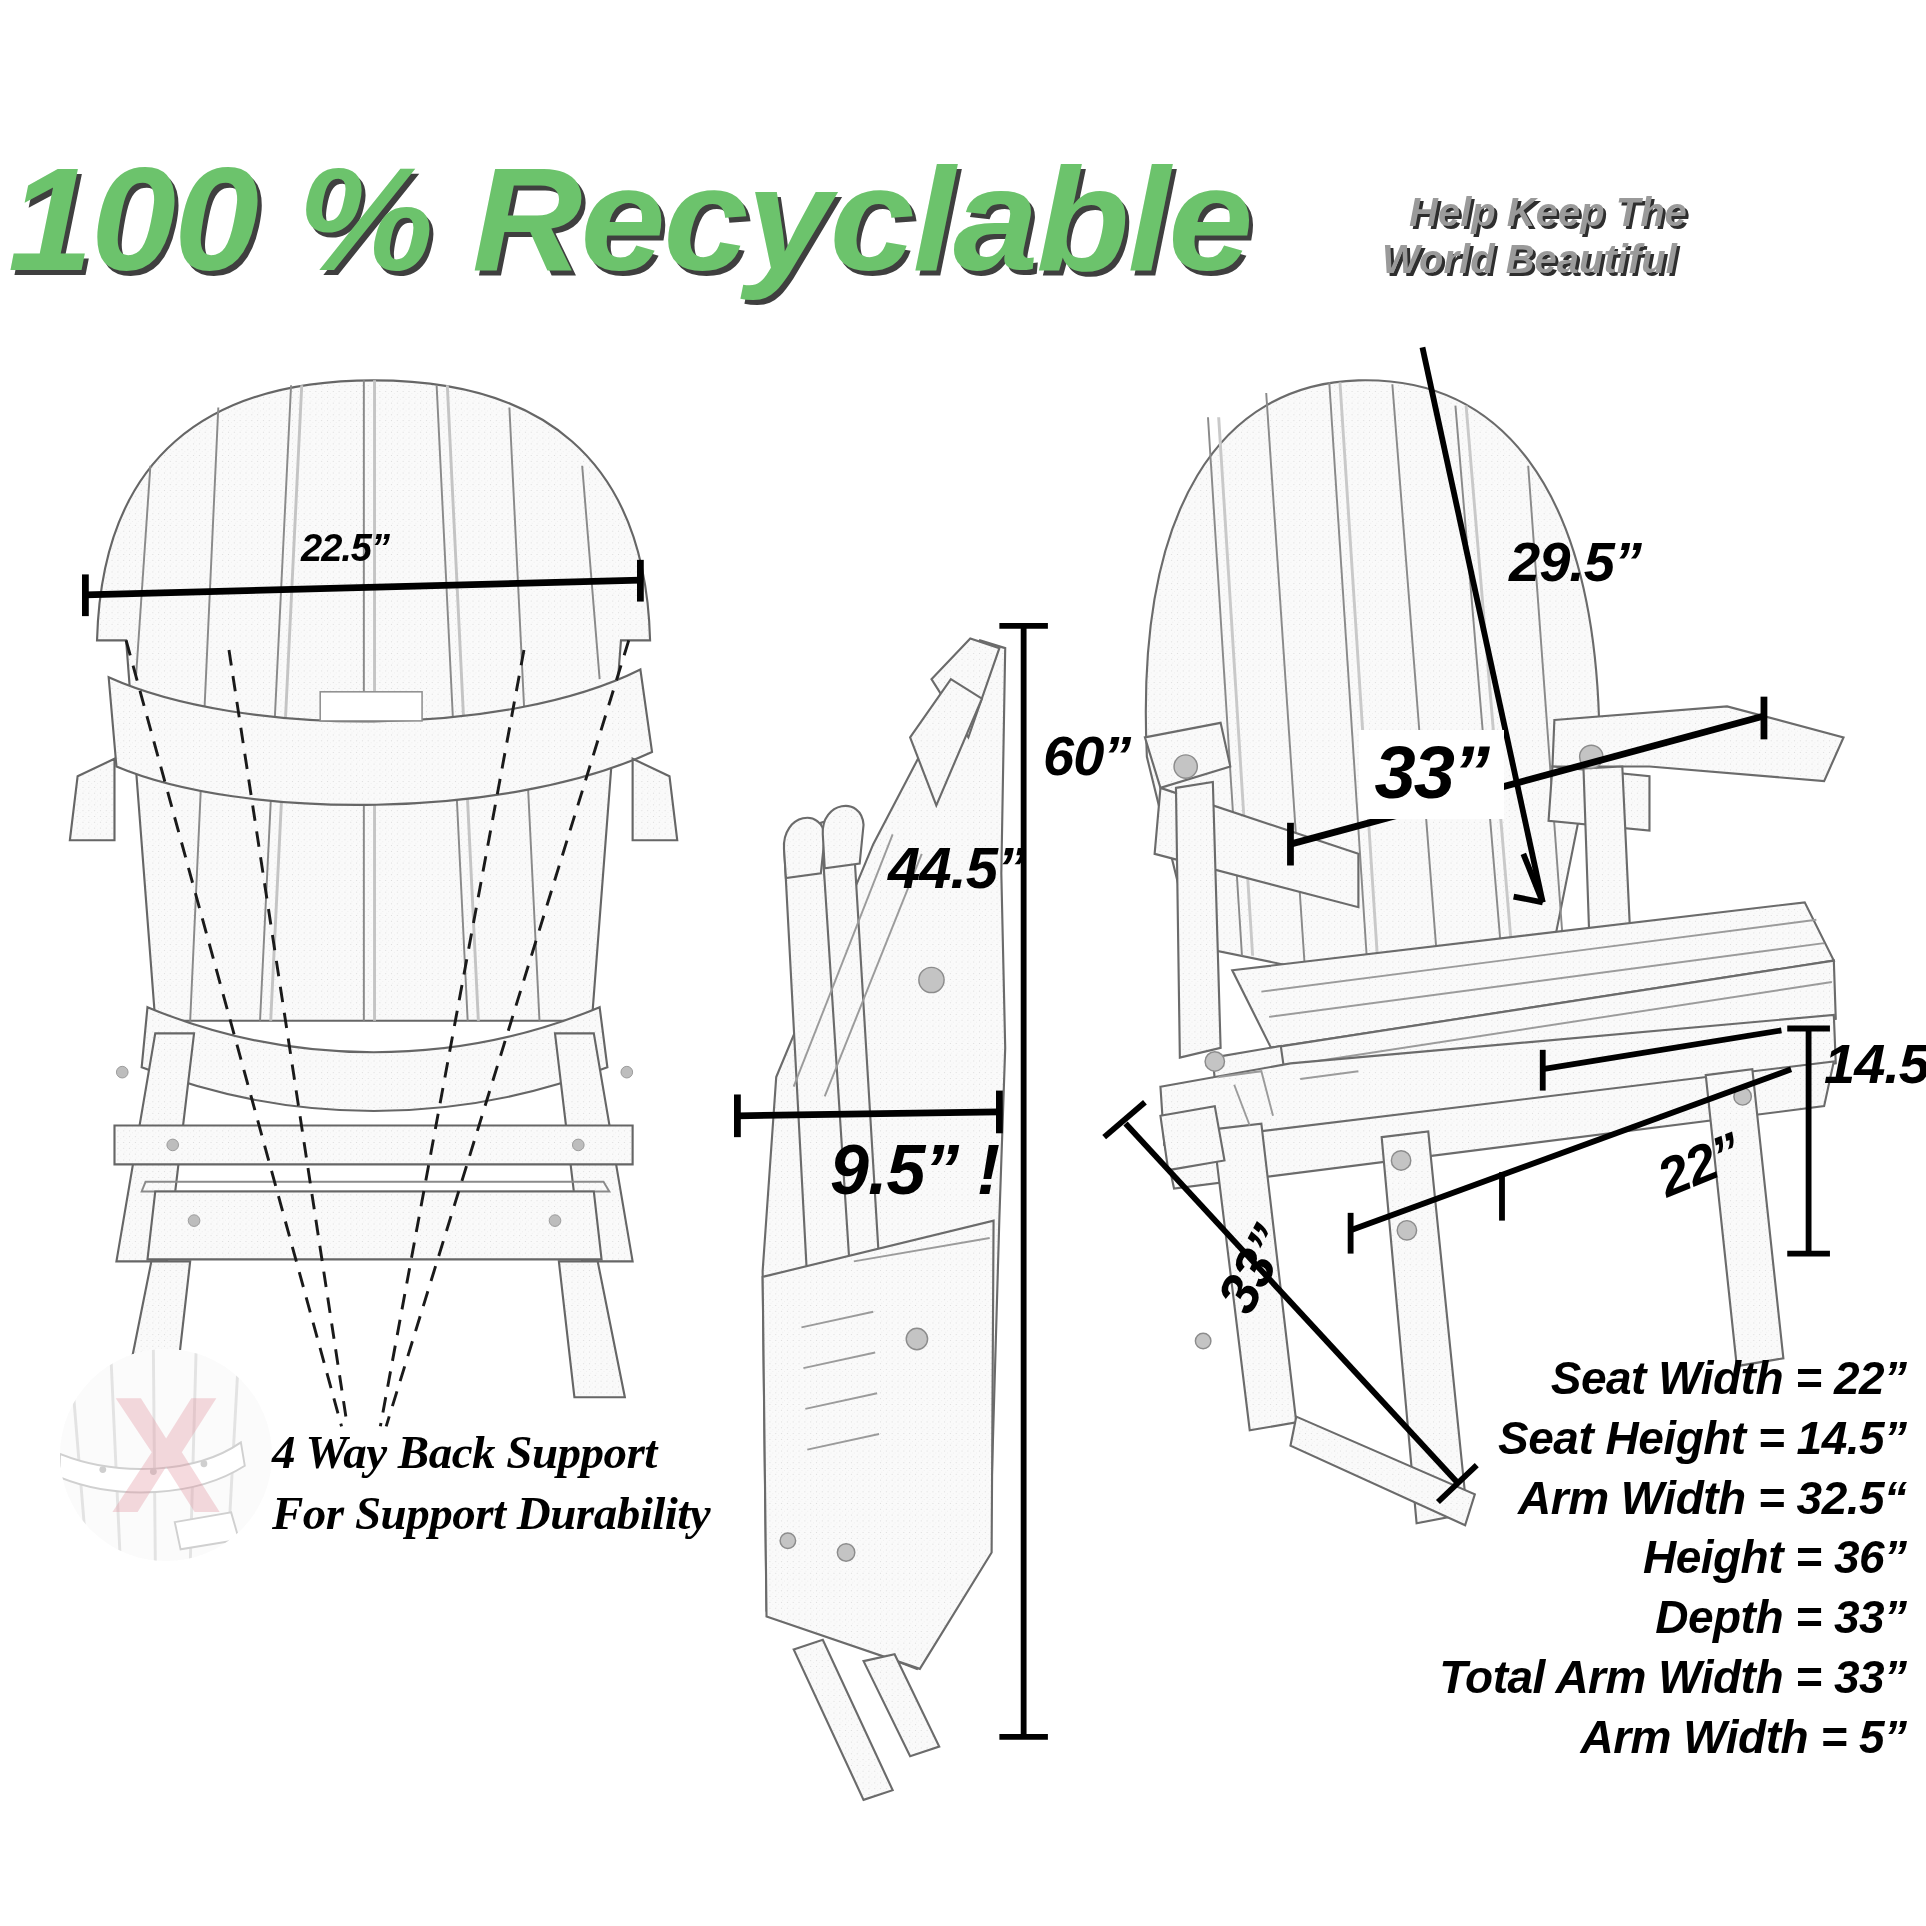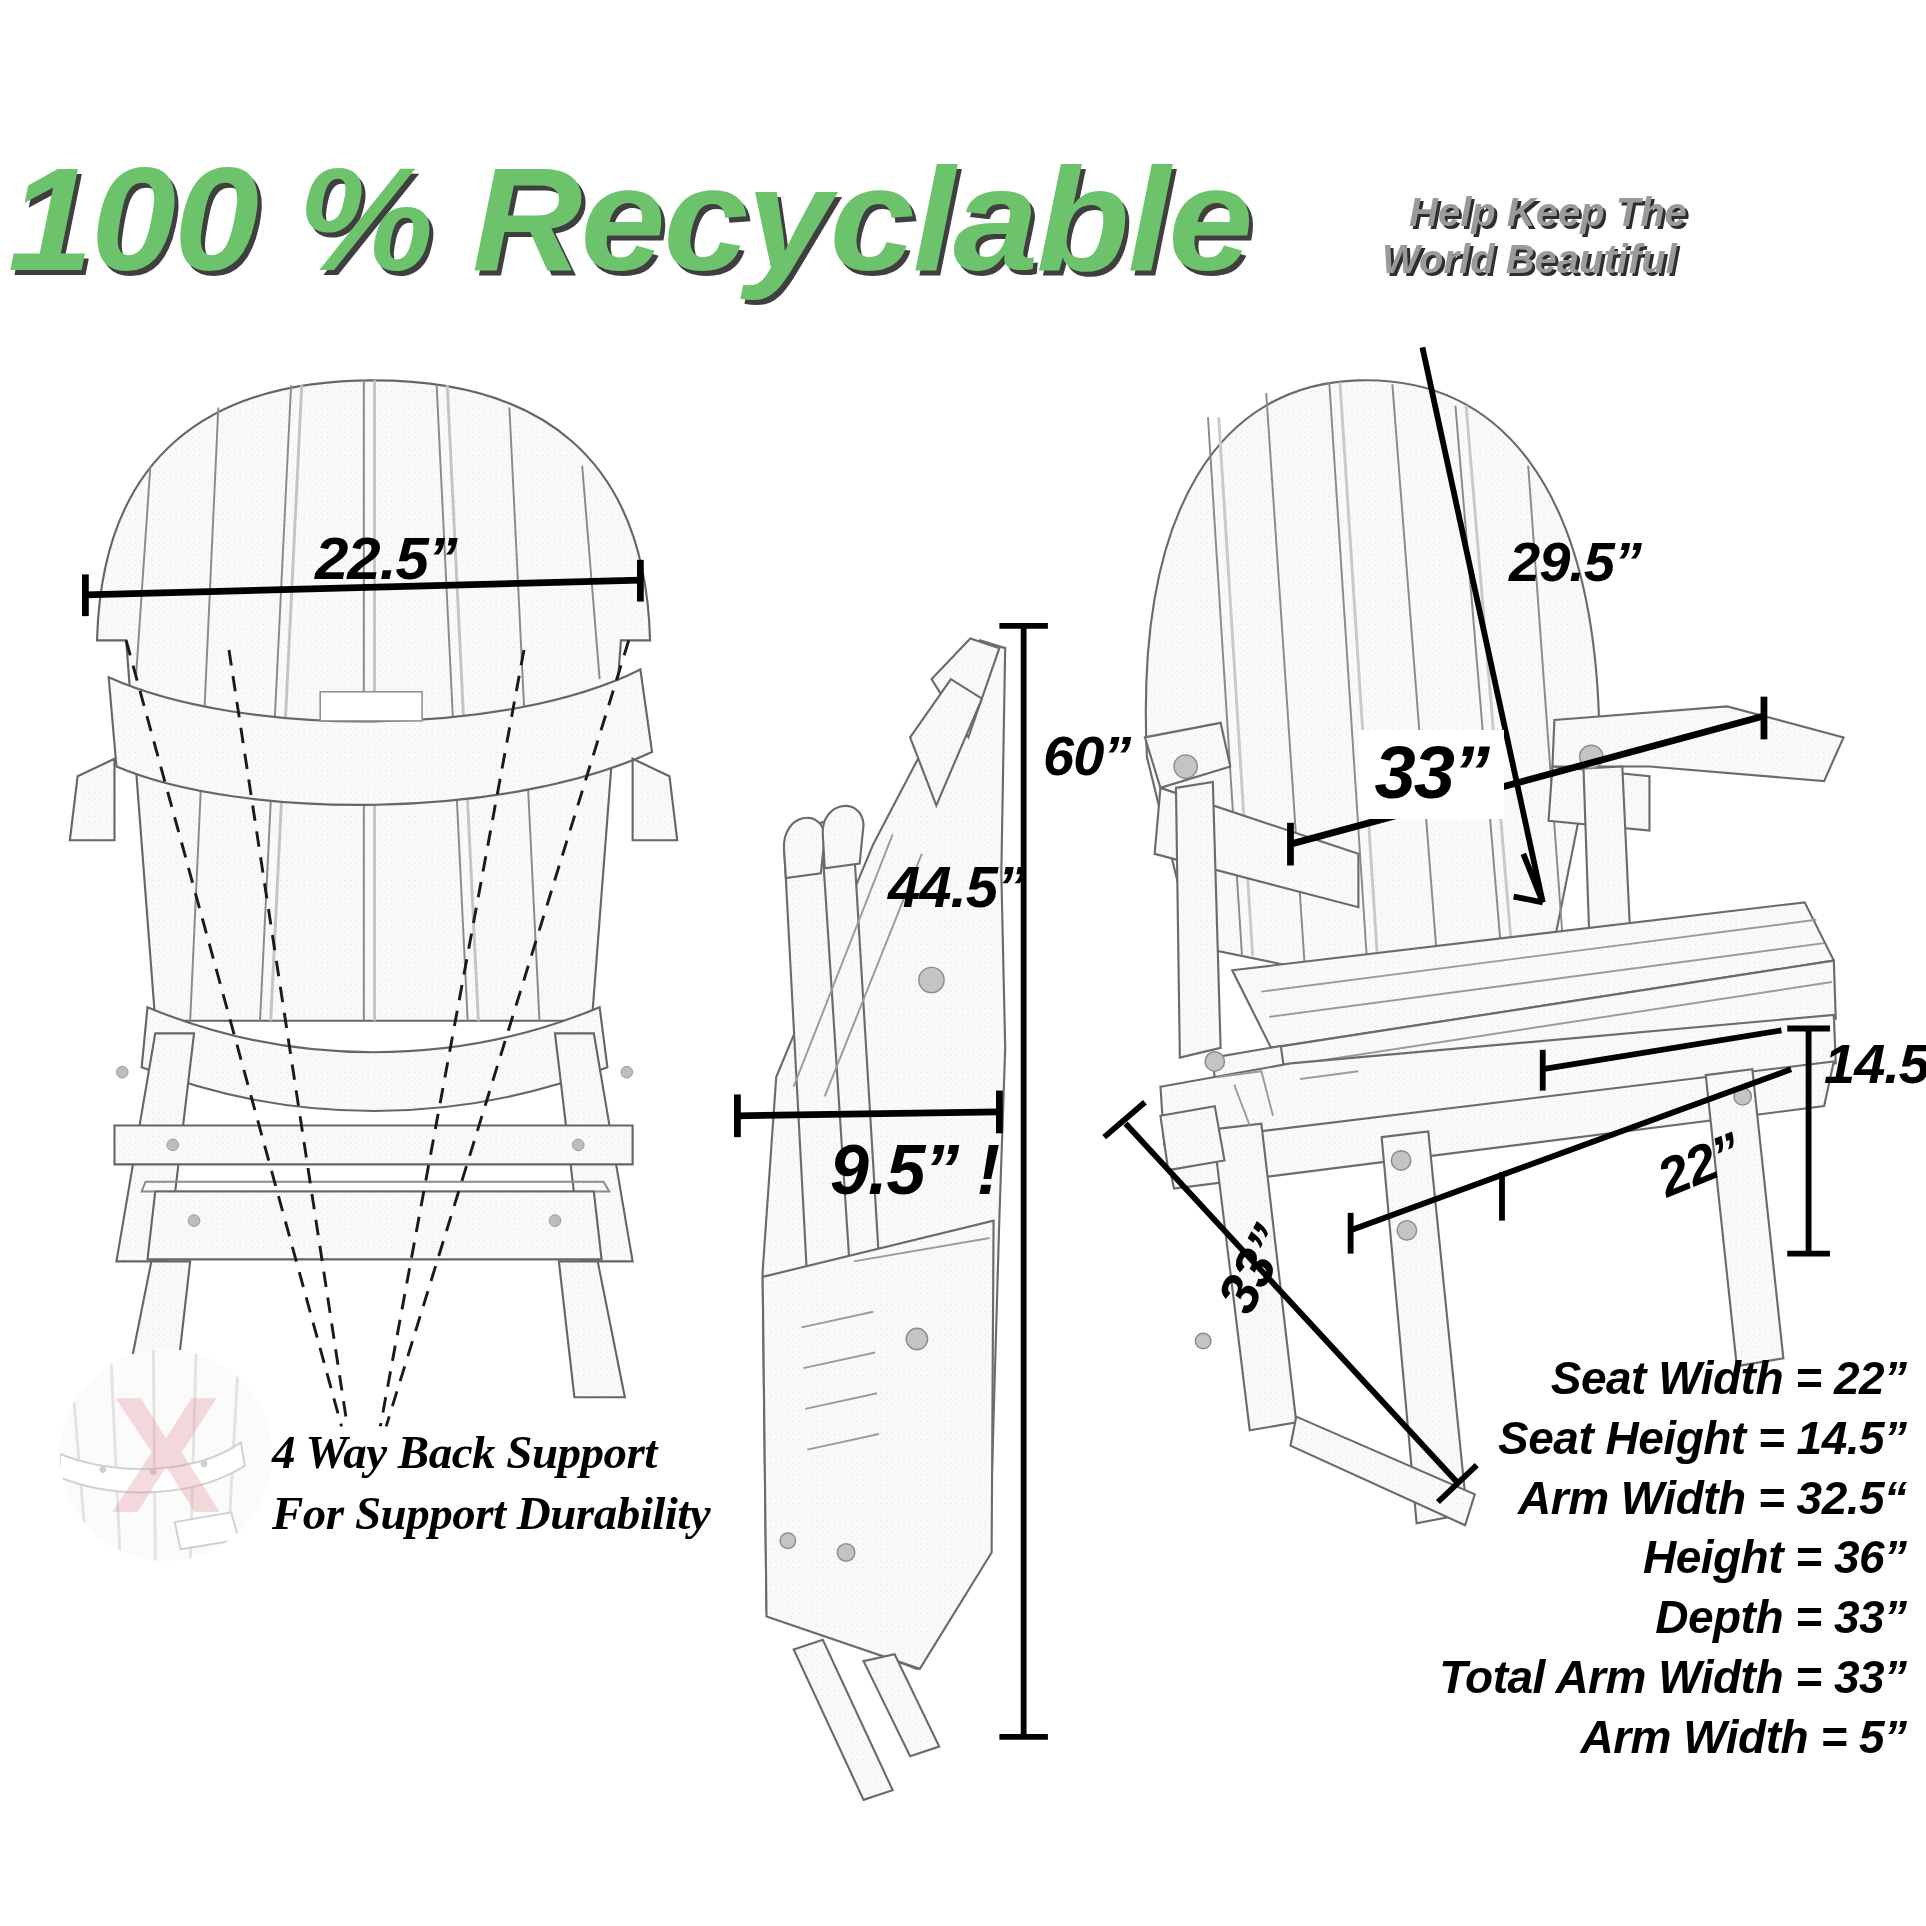--- a/index.html
+++ b/index.html
@@ -39,22 +39,22 @@
   
   .dim{
     position:absolute;
     font-weight:bold;font-style:italic;
     font-family:"Liberation Sans Narrow","Liberation Sans",sans-serif;
     color:#000;
     white-space:nowrap;
     line-height:1;
     letter-spacing:-1px;
   }
-  .dim-225{left:315px;top:529px;font-size:60px;}
-  .dim-445{left:888px;top:839px;font-size:58px;margin-top:19px;}
+  .dim-225{left:301px;top:529px;font-size:38px;}
+  .dim-445{left:888px;top:839px;font-size:58px;}
   .dim-95 {left:830px;top:1135px;font-size:70px;}
   .dim-36 {left:1043px;top:728px;font-size:56px;}
   .dim-295{left:1509px;top:534px;font-size:56px;}
   .dim-145{left:1824px;top:1036px;font-size:56px;}
   .dim-22 {left:1650px;top:1155px;font-size:54px;transform:rotate(-22deg);transform-origin:left top;}
   .dim-33d{left:1208px;top:1295px;font-size:56px;transform:rotate(-62deg);transform-origin:left top;}
   .dim-33big{
     left:1359px;top:730px;font-size:74px;
     background:#ffffff;padding:5.8px 15.5px 9.7px 15.5px;
     letter-spacing:-1.9px;

